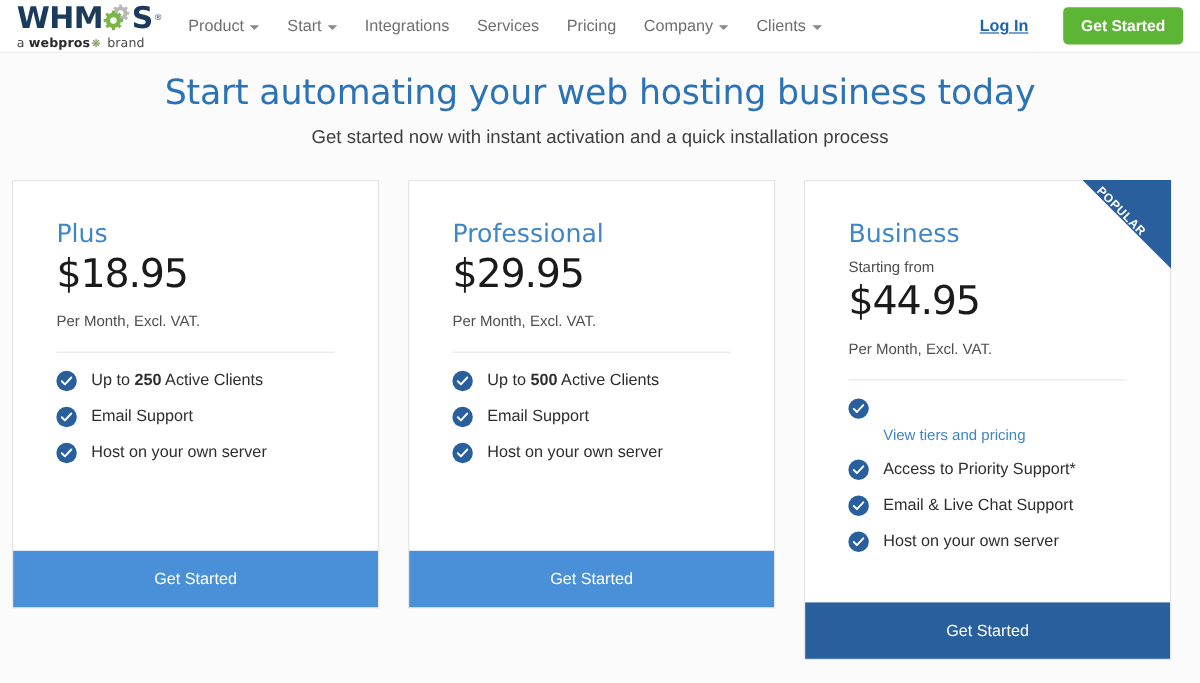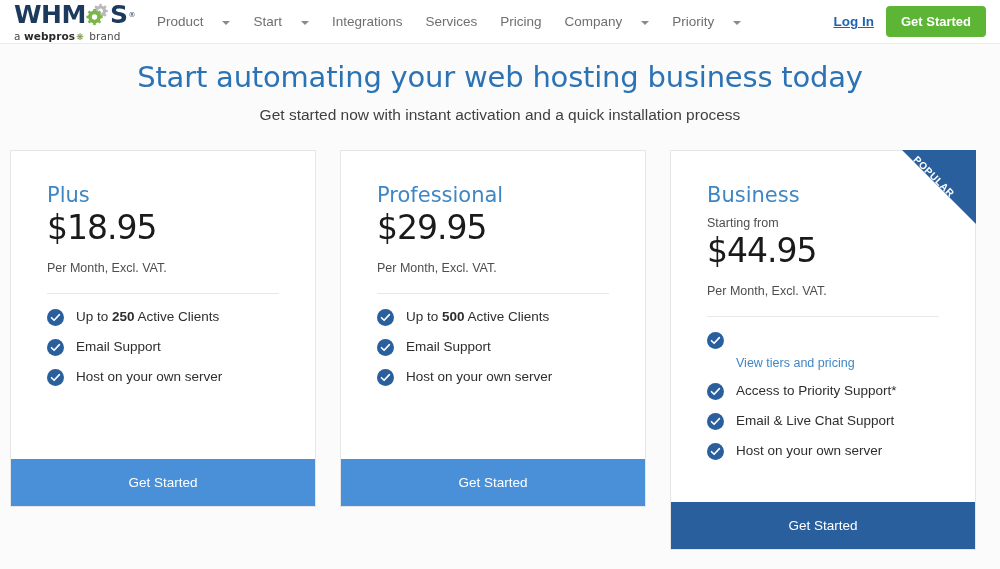--- a/index.html
+++ b/index.html
@@ -80,38 +80,38 @@
     gap: 23px;
     height: 100%;
   }
 
   .nav-item {
     font-size: 13.5px;
     color: #6f6f6f;
     white-space: nowrap;
     display: inline-flex;
     align-items: center;
-    gap: 19px;
+    gap: 5px;
     cursor: pointer;
   }
   .caret {
     width: 0; height: 0;
     border-left: 4px solid transparent;
     border-right: 4px solid transparent;
     border-top: 4px solid #8a8a8a;
     display: inline-block;
     position: relative;
     top: 1px;
   }
 
   .nav-right {
     margin-left: auto;
     display: flex;
     align-items: center;
-    gap: 12px;
+    gap: 29px;
   }
 
   .login-link {
     font-size: 13.5px;
     color: #1f64b0;
     text-decoration: underline;
     font-weight: bold;
     cursor: pointer;
     white-space: nowrap;
   }
@@ -346,21 +346,21 @@
       <span>Services</span>
     </span>
     <span class="nav-item">
       <span>Pricing</span>
     </span>
     <span class="nav-item">
       <span>Company</span>
       <i class="caret"></i>
     </span>
     <span class="nav-item">
-      <span>Priority</span>
+      <span>Clients</span>
       <i class="caret"></i>
     </span>
   </nav>
 
   <div class="nav-right">
     <a class="login-link">Log In</a>
     <button class="btn-green">Get Started</button>
   </div>
 </div>
 

